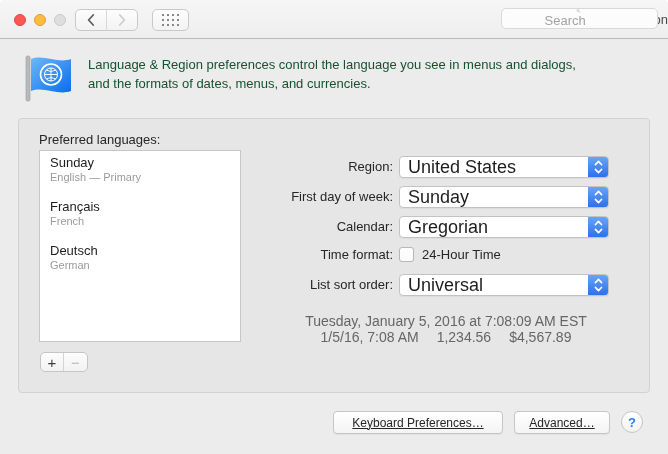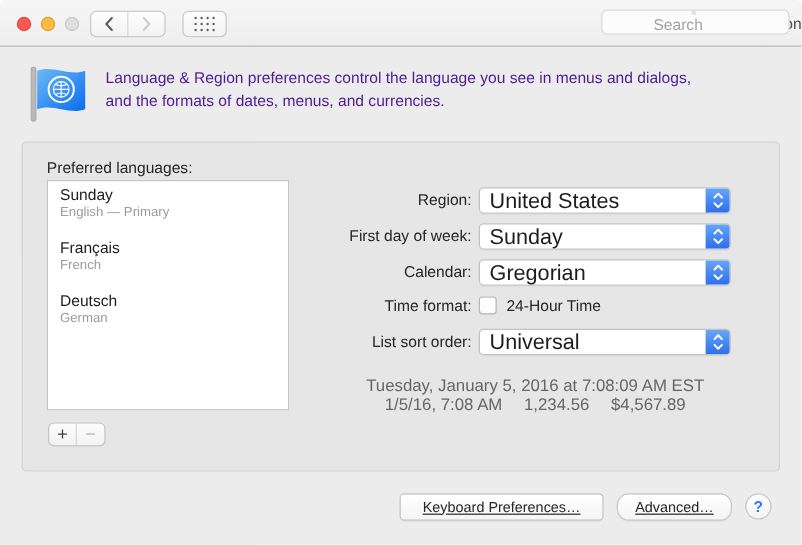--- a/index.html
+++ b/index.html
@@ -31,21 +31,21 @@
   .search { position:absolute; left:501px; top:8px; width:157px; height:21px;
             background:#fcfcfc; border:1px solid #d9d9d9; border-radius:5px;
             display:flex; align-items:center; justify-content:center;flex-direction:column; }
   .search input { width:70px; border:none; outline:none; background:transparent; font-size:13px;
                   font-family:inherit; color:#4a4a4a; }
   .search input::placeholder { color:#a3a3a3; }
   .search svg { margin-right:3px; }
 
   
   .flag { position:absolute; left:22px; top:53px; }
-  .hdr-text { position:absolute; left:88px; top:55px; width:560px; line-height:19px; color:#4c1d95; }
+  .hdr-text { position:absolute; left:88px; top:55px; width:560px; line-height:19px; color:#14532d; }
 
   
   .groupbox { position:absolute; left:18px; top:118px; width:632px; height:275px;
               background:#e6e6e6; border:1px solid #d2d2d2; border-radius:4px;padding-left:17px; }
   .pl-label { position:absolute; left:20px; top:13px; color:#262626; }
 
   .listbox { position:absolute; left:20px; top:31px; width:202px; height:192px;
              background:#ffffff; border:1px solid #c6c6c6; }
   .lang-item { padding:3px 10px 0 10px; margin-bottom:11px; cursor:default; }
   .lang-name { font-size:13px; line-height:17px; color:#1d1d1f; }
@@ -76,21 +76,21 @@
   .preview { position:absolute; left:260px; top:194px; width:334px; text-align:center;
              color:#666666; font-size:14px; line-height:16px; }
   .preview .sep { display:inline-block; width:18px; }
 
   
   .push-btn { position:absolute; top:411px; height:23px; background:linear-gradient(#ffffff,#f4f4f4);
               border:1px solid #c6c6c6; border-radius:4px; box-shadow:0 1px 0 rgba(0,0,0,0.05);
               font-size:12px; color:#262626; display:flex; align-items:center; justify-content:center;
               font-family:inherit;text-decoration:underline; }
   .kb-btn { left:333px; width:170px; }
-  .adv-btn { left:514px; width:96px;border-radius:10px; }
+  .adv-btn { left:514px; width:96px; }
   .help-btn { position:absolute; left:621px; top:411px; width:22px; height:22px; border-radius:50%;
               background:linear-gradient(#ffffff,#f3f3f3); border:1px solid #c6c6c6;
               color:#287bf6; font-size:13px; font-weight:bold;
               display:flex; align-items:center; justify-content:center; }
 </style>
 </head>
 <body>
 
 <div class="window">
 

